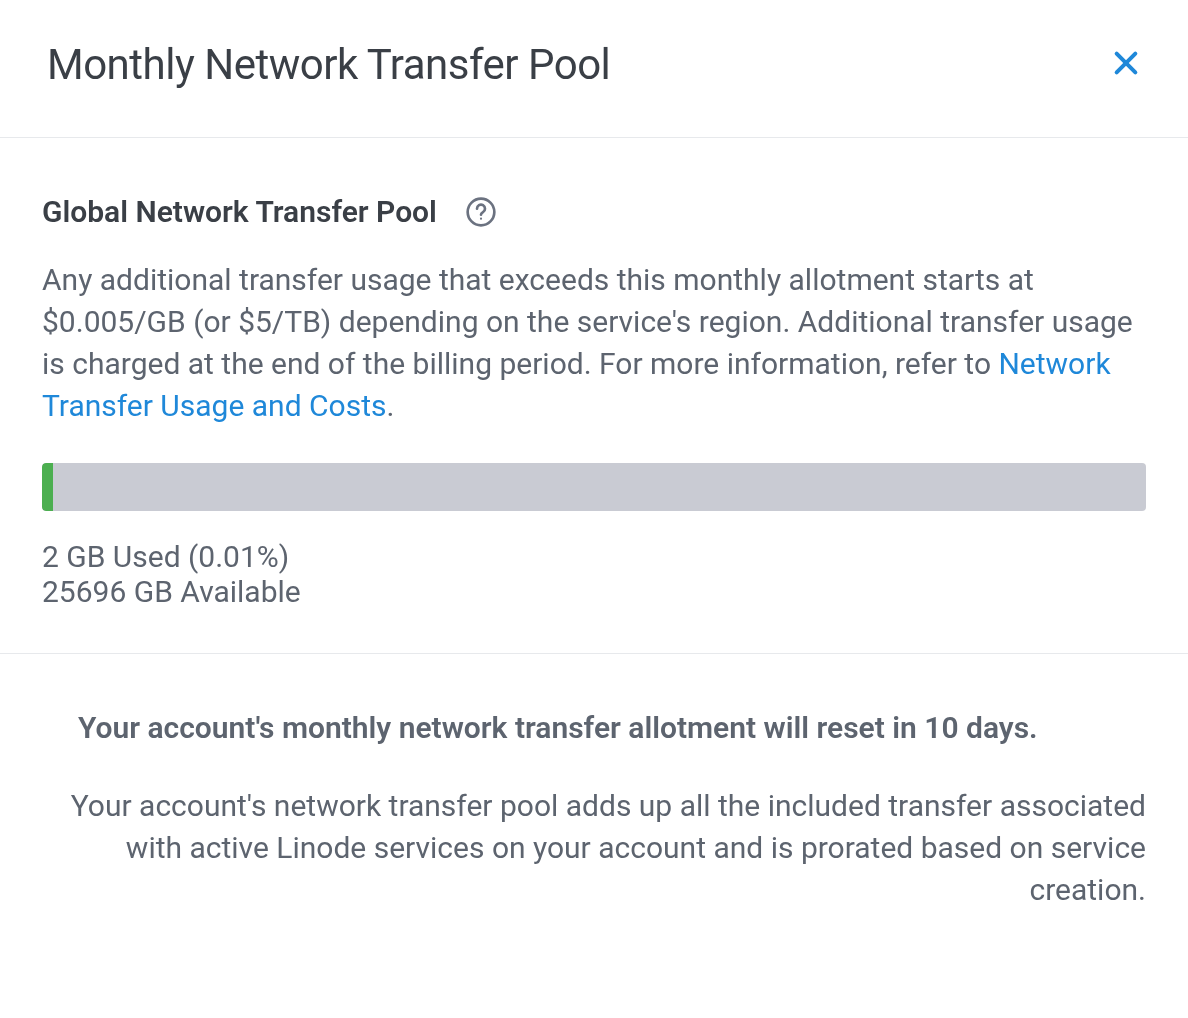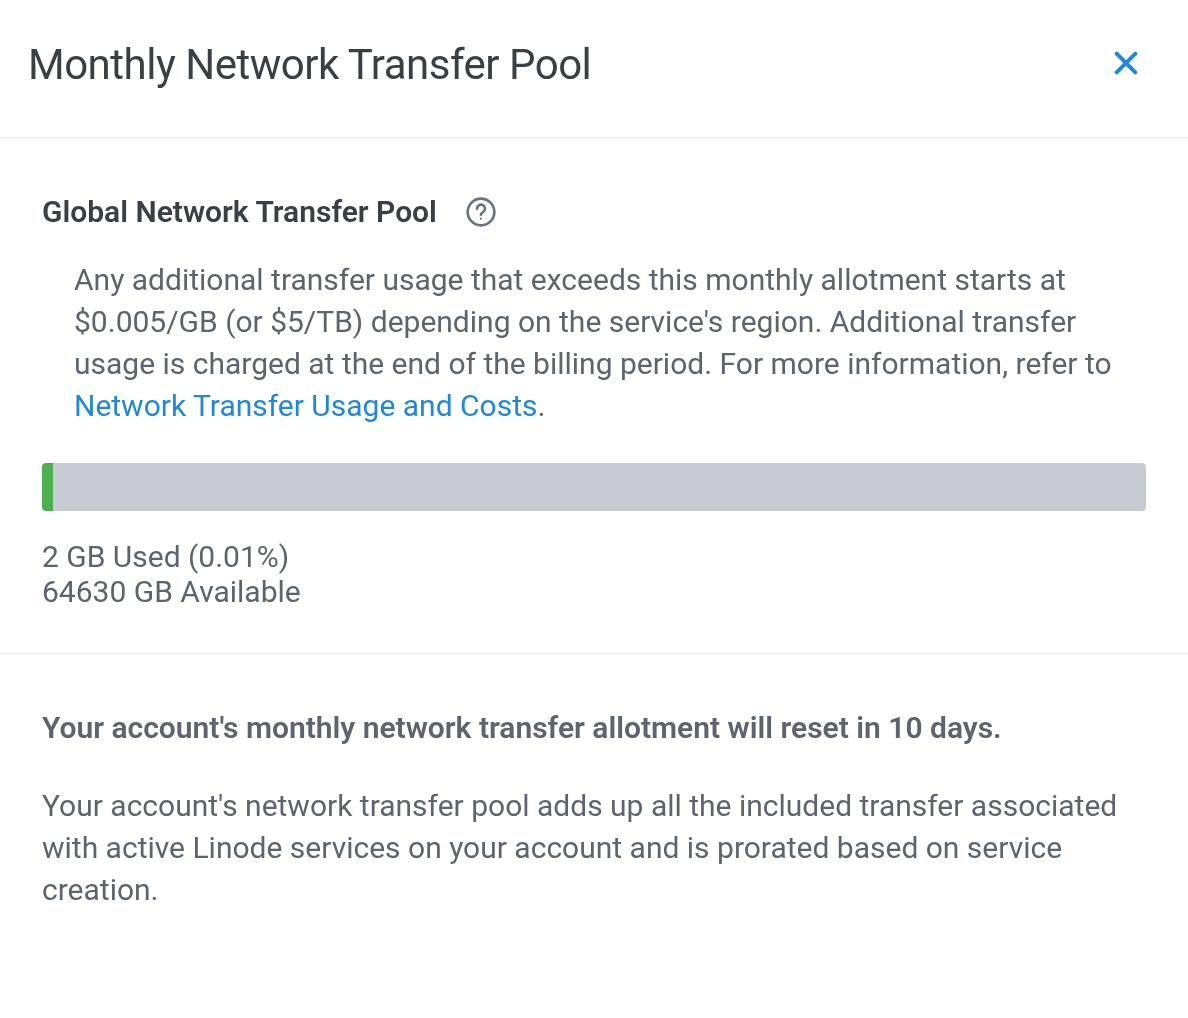--- a/index.html
+++ b/index.html
@@ -10,21 +10,21 @@
     body {
       font-family: -apple-system, BlinkMacSystemFont, "Segoe UI", Roboto, "Helvetica Neue", Arial, sans-serif;
       background: #ffffff;
       color: #3a3f46;
       width: 1188px;
     }
     .header {
       display: flex;
       justify-content: space-between;
       align-items: center;
-      padding: 40px 42px 48px 28px;
+      padding: 40px 42px 48px 47px;
       border-bottom: 1px solid #e7e9ec;
     }
     .page-title {
       font-size: 42px;
       font-weight: 400;
       color: #3a3f46;
       letter-spacing: -0.5px;
     }
     .close-btn {
       background: none;
@@ -64,21 +64,20 @@
     }
     .help-icon svg {
       width: 32px;
       height: 32px;
     }
     .description {
       font-size: 30px;
       line-height: 1.4;
       color: #5d646f;
       margin-bottom: 36px;
-      margin-left: 32px;
     }
     .description a {
       color: #1f88d9;
       text-decoration: none;
     }
     .progress-bar-container {
       width: 100%;
       height: 48px;
       background: #c9cbd3;
       border-radius: 4px;
@@ -99,26 +98,28 @@
       flex-direction: column;
     }
     .bottom-section {
       padding: 56px 42px 44px 42px;
     }
     .reset-notice {
       font-size: 30px;
       font-weight: 600;
       color: #5d646f;
       margin-bottom: 40px;
+      margin-left: 36px;
     }
     .info-paragraph {
       font-size: 30px;
       line-height: 1.4;
       color: #5d646f;
       margin-bottom: 24px;
+      text-align: right;
     }
   </style>
 </head>
 <body>
 
 <div class="header">
   <h1 class="page-title">Monthly Network Transfer Pool</h1>
   <button class="close-btn">
     <span>
       <svg viewBox="0 0 24 24" fill="none" stroke="#1f88d9" stroke-width="3" stroke-linecap="round">
@@ -141,20 +142,20 @@
     </span>
   </div>
   <p class="description">
     <span>Any additional transfer usage that exceeds this monthly allotment starts at $0.005/GB (or $5/TB) depending on the service's region. Additional transfer usage is charged at the end of the billing period. For more information, refer to </span><a href="#">Network Transfer Usage and Costs</a><span>.</span>
   </p>
   <div class="progress-bar-container">
     <div class="progress-bar-fill" style="width:1%"></div>
   </div>
   <div class="progress-stats">
     <span>2 GB Used (0.01%)</span>
-    <span>64630 GB Available</span>
+    <span>25696 GB Available</span>
   </div>
 </div>
 
 <div class="bottom-section">
   <p class="reset-notice">Your account's monthly network transfer allotment will reset in 10 days.</p>
   <p class="info-paragraph">Your account's network transfer pool adds up all the included transfer associated with active Linode services on your account and is prorated based on service creation.</p>
 </div>
 
 </body></html>

